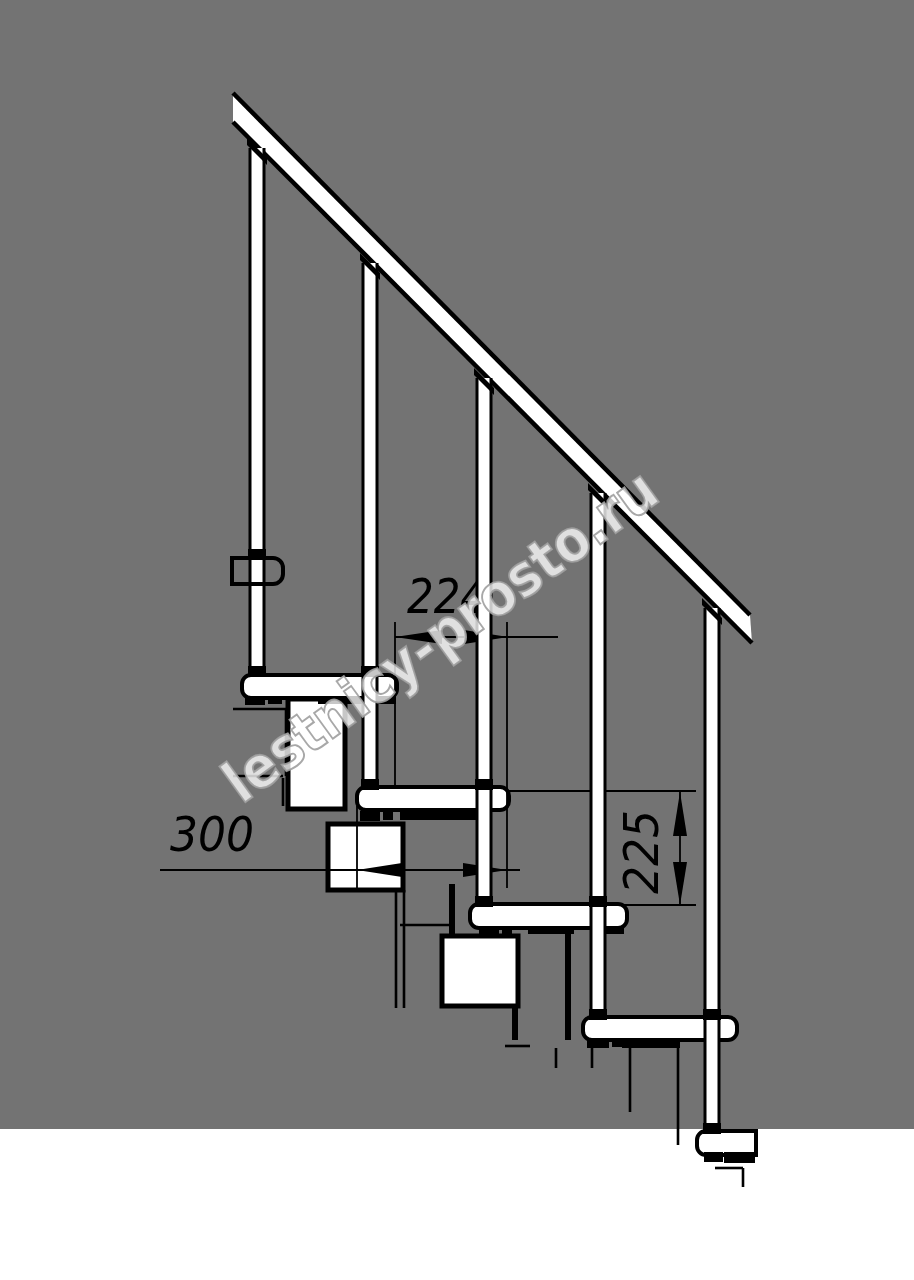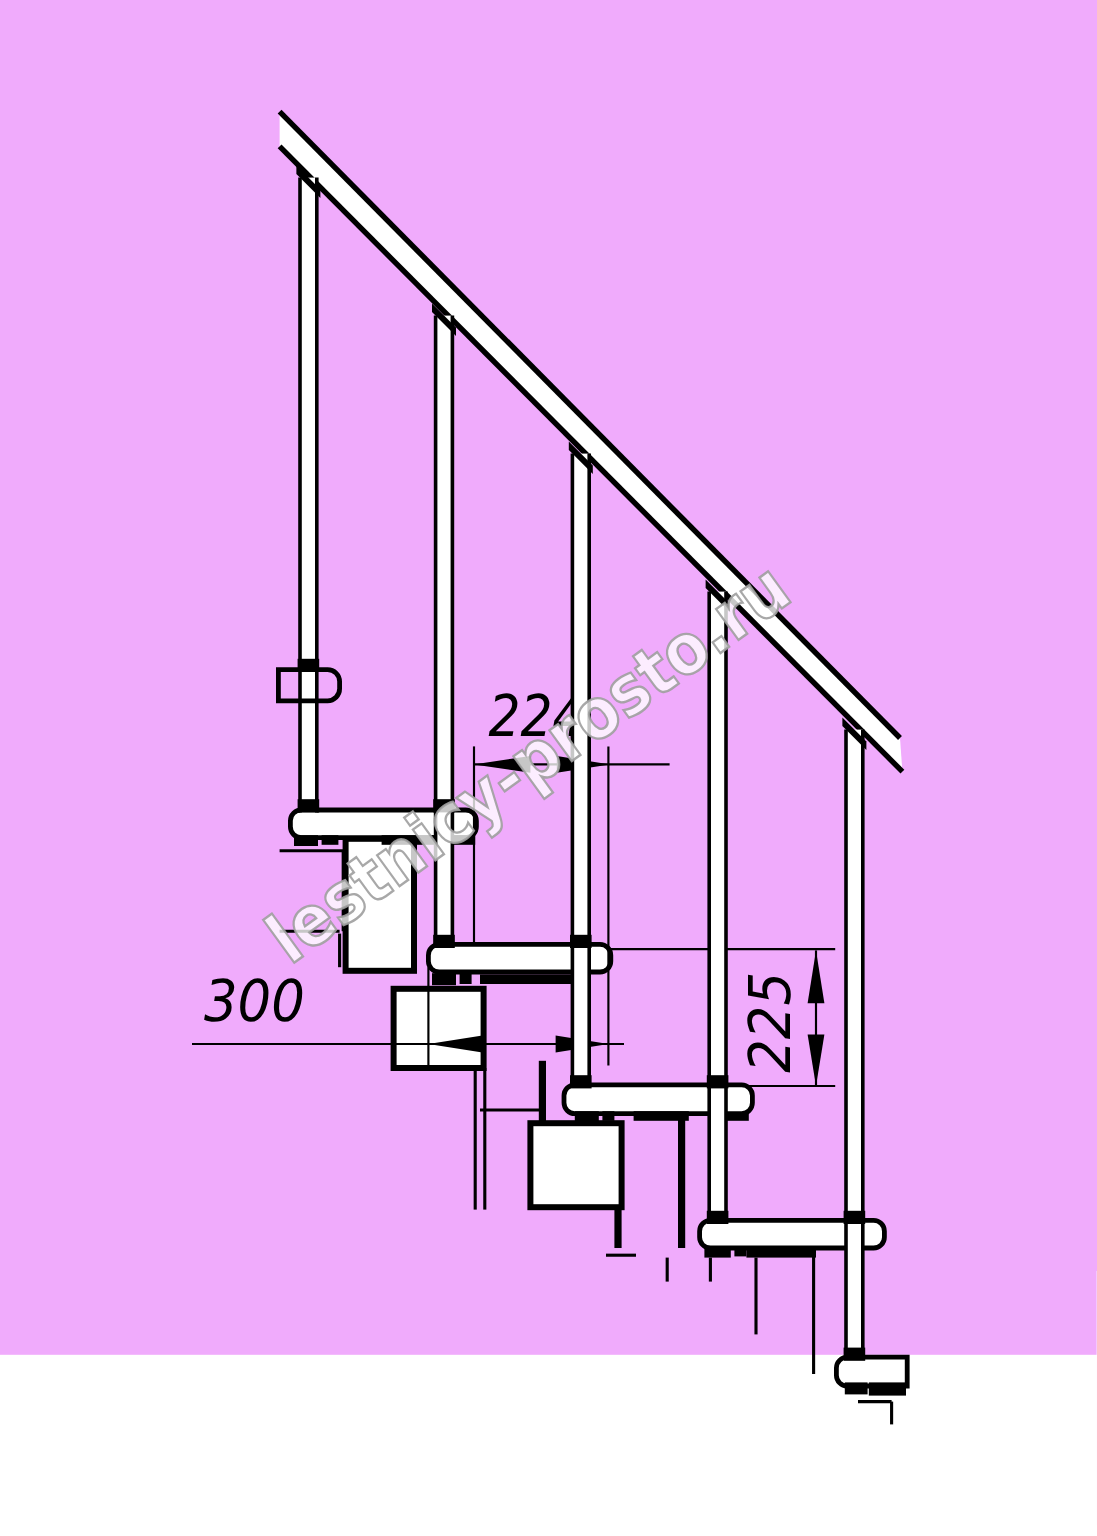--- a/index.html
+++ b/index.html
@@ -1,17 +1,17 @@
 <!DOCTYPE html>
 <html><head>
 <meta charset="utf-8">
 <style>
   html,body{margin:0;padding:0;background:#fff;}
   body{width:914px;height:1280px;overflow:hidden;font-family:"DejaVu Sans",sans-serif;}
-  #stage{width:914px;height:1129px;position:relative;background:#f0abfc;}
+  #stage{width:914px;height:1129px;position:relative;background:#737373;}
   svg{display:block;}
   .dim-label{font-family:"DejaVu Sans",sans-serif;font-style:italic;}
   .wm{font-family:"DejaVu Sans",sans-serif;font-weight:700;}
 </style>
 </head>
 <body>
 
 <div id="stage">
   <svg id="cv" width="914" height="1280" viewBox="0 0 914 1280" xmlns="http://www.w3.org/2000/svg">
     <g>

